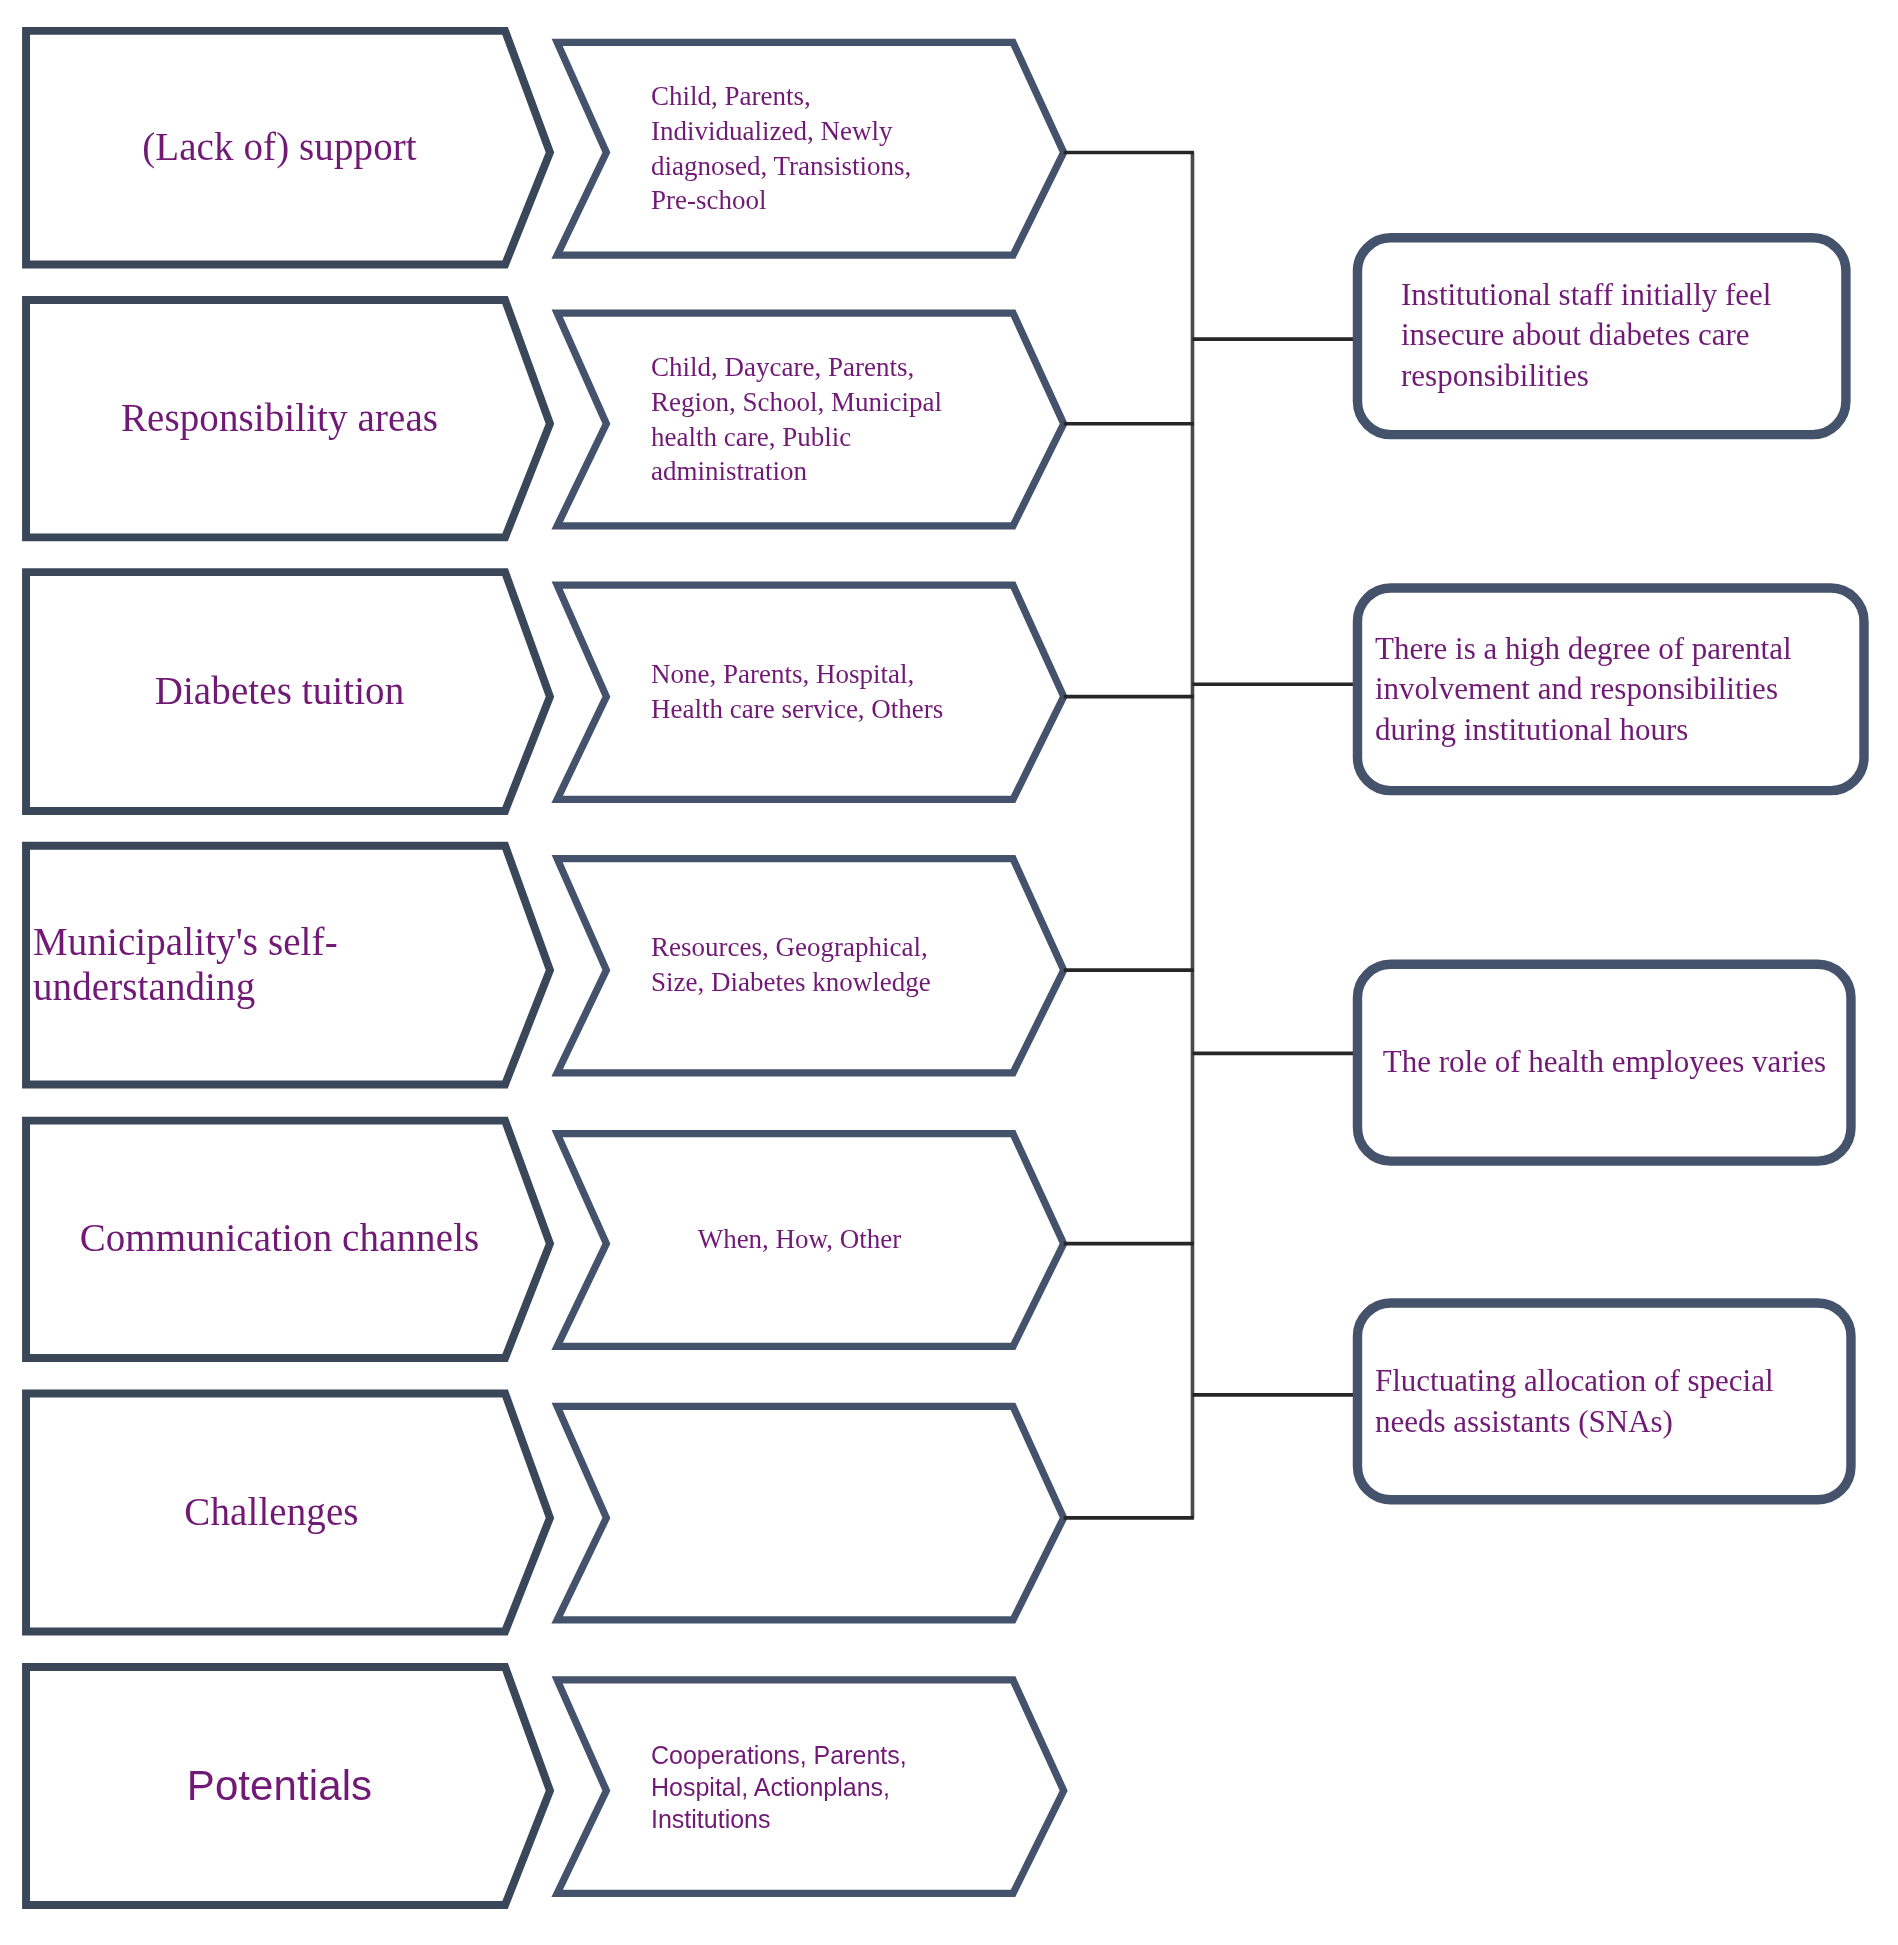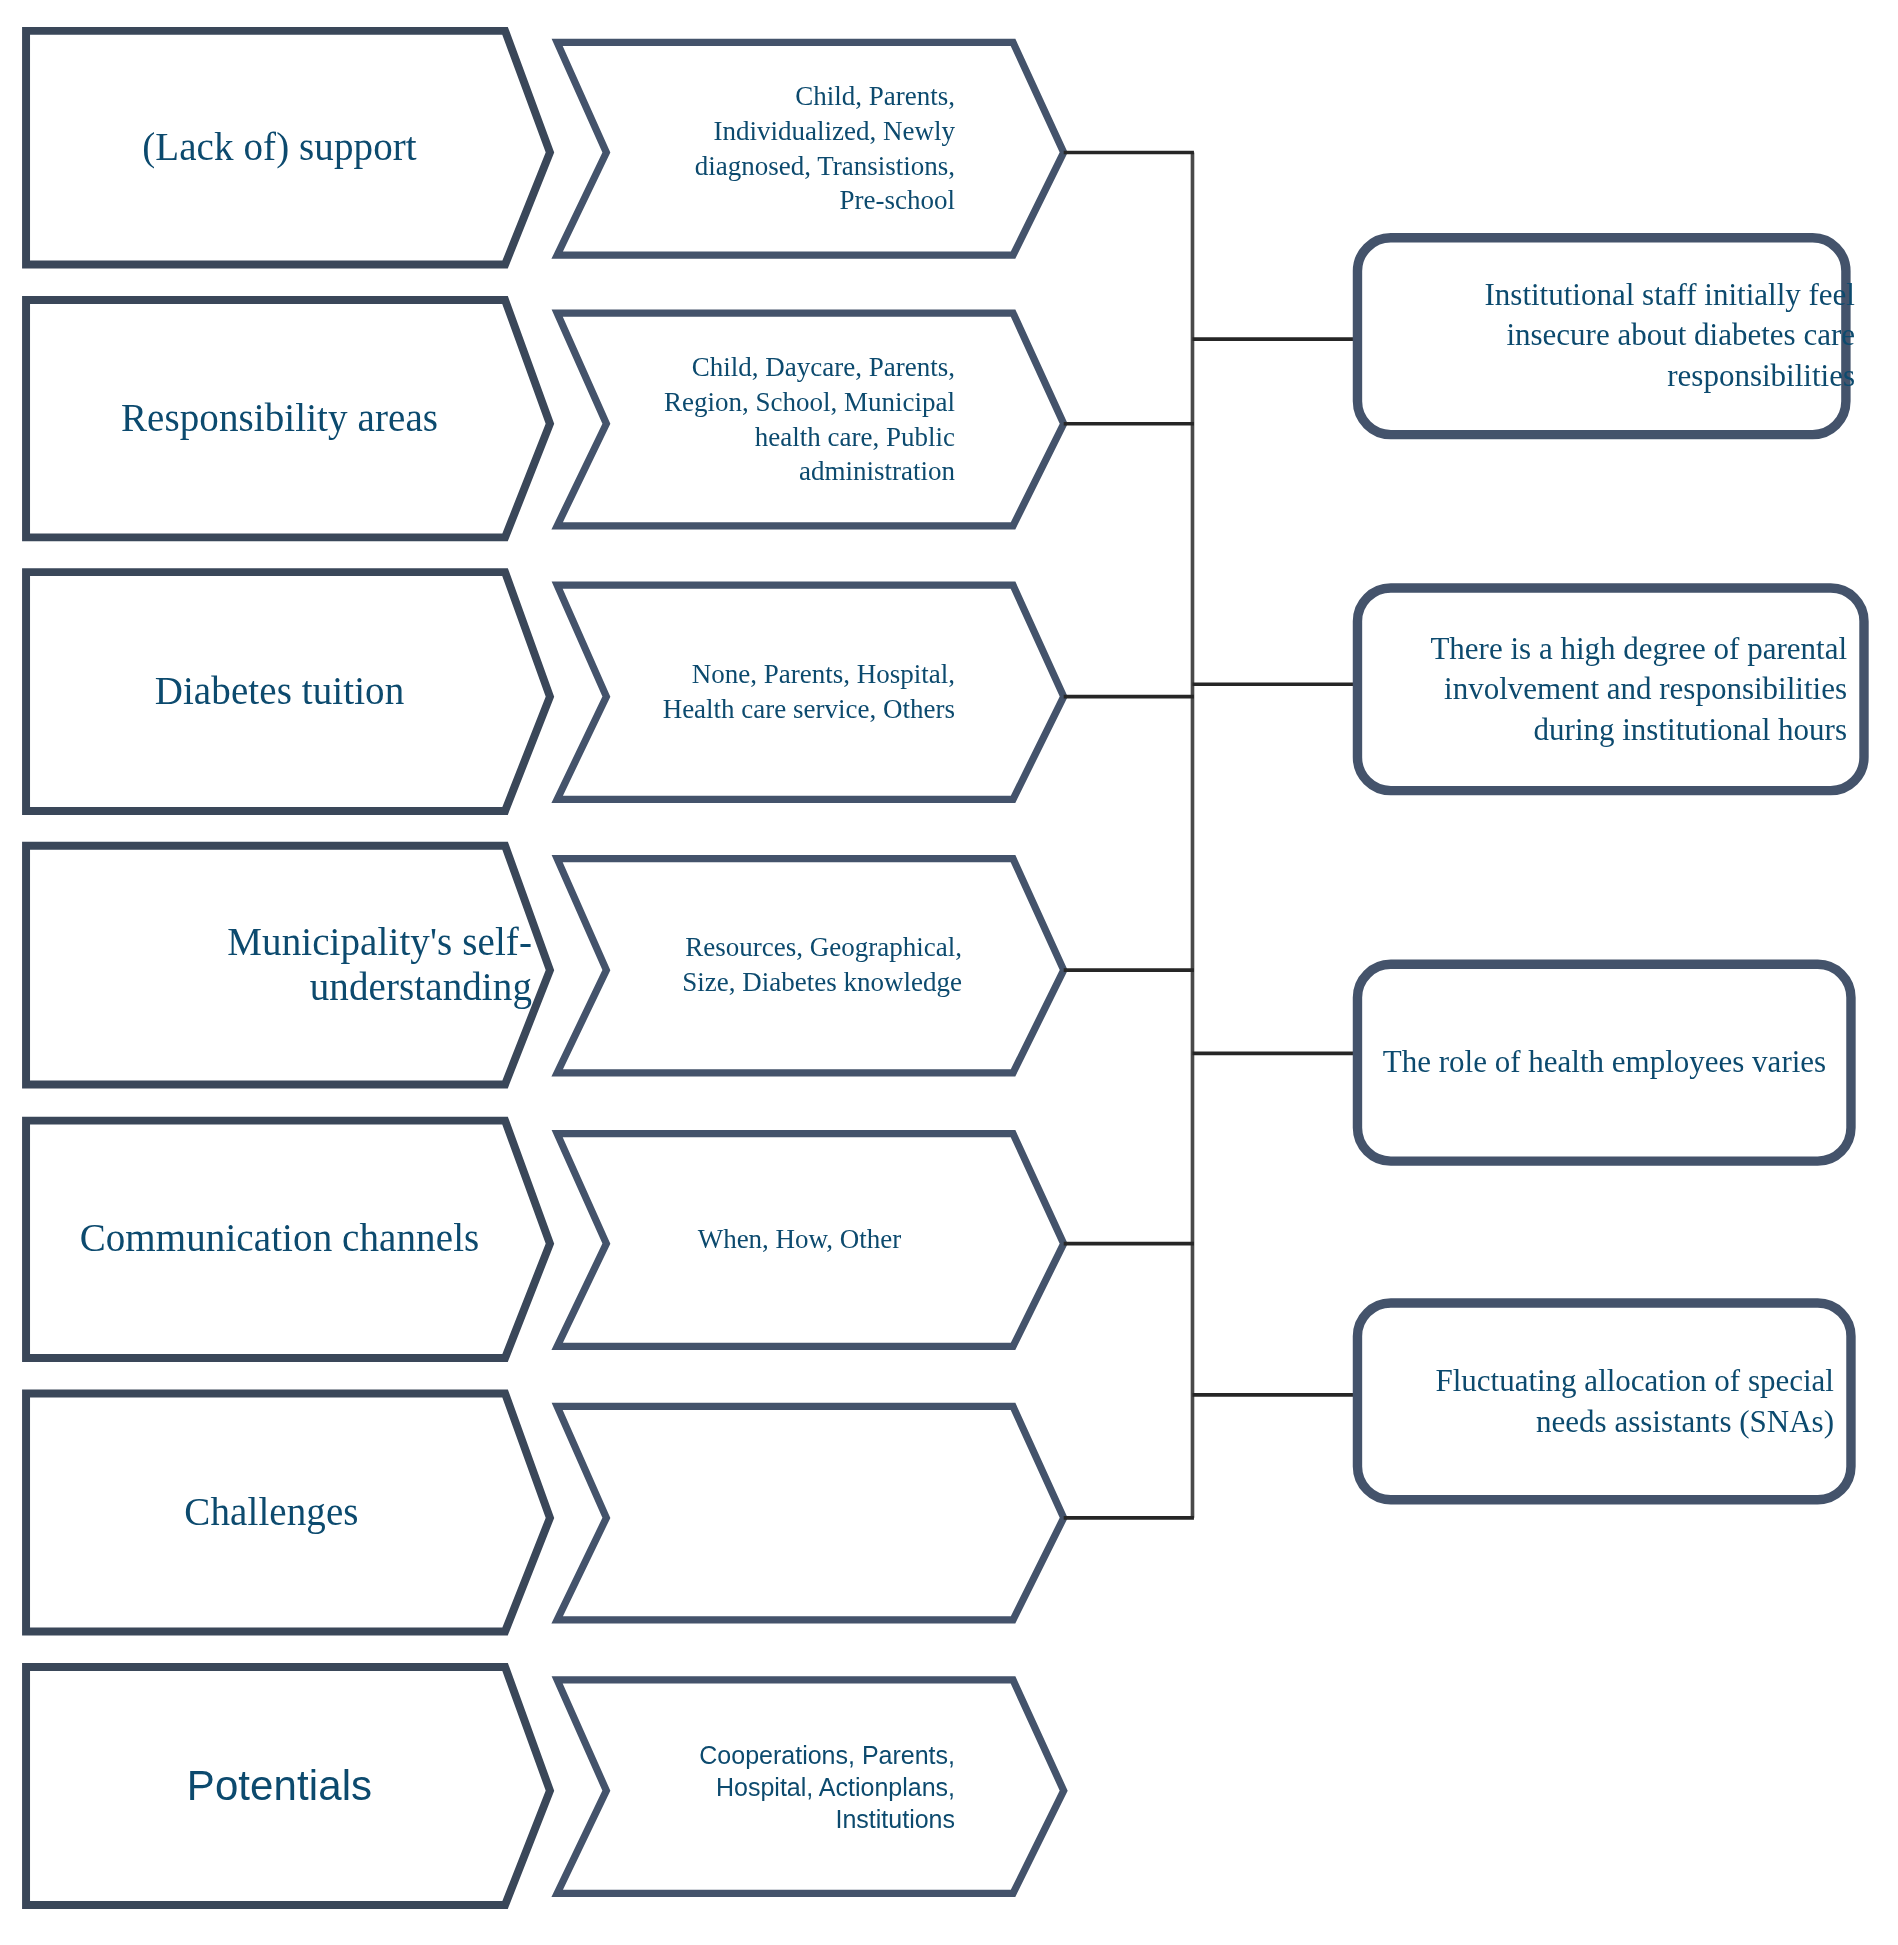--- a/index.html
+++ b/index.html
@@ -9,21 +9,21 @@
     color:#3d4c63;
   }
   #canvas{position:absolute;inset:0;}
 
   
   svg#shapes{position:absolute;left:0;top:0;width:1898px;height:1946px;}
 
   
   .txt{
     position:absolute;display:flex;align-items:center;justify-content:center;
-    text-align:right;color:#0c4a6e;line-height:1.15;
+    text-align:left;color:#701a75;line-height:1.15;
     -webkit-font-smoothing:antialiased;
   }
   .cat-label{
     font-size:39px;letter-spacing:0.1px;
     font-family:"Liberation Serif","DejaVu Serif",serif;
   }
   .cat-label.sans{
     font-family:"Liberation Sans","DejaVu Sans",sans-serif;font-size:42px;
   }
   .sub-label{

